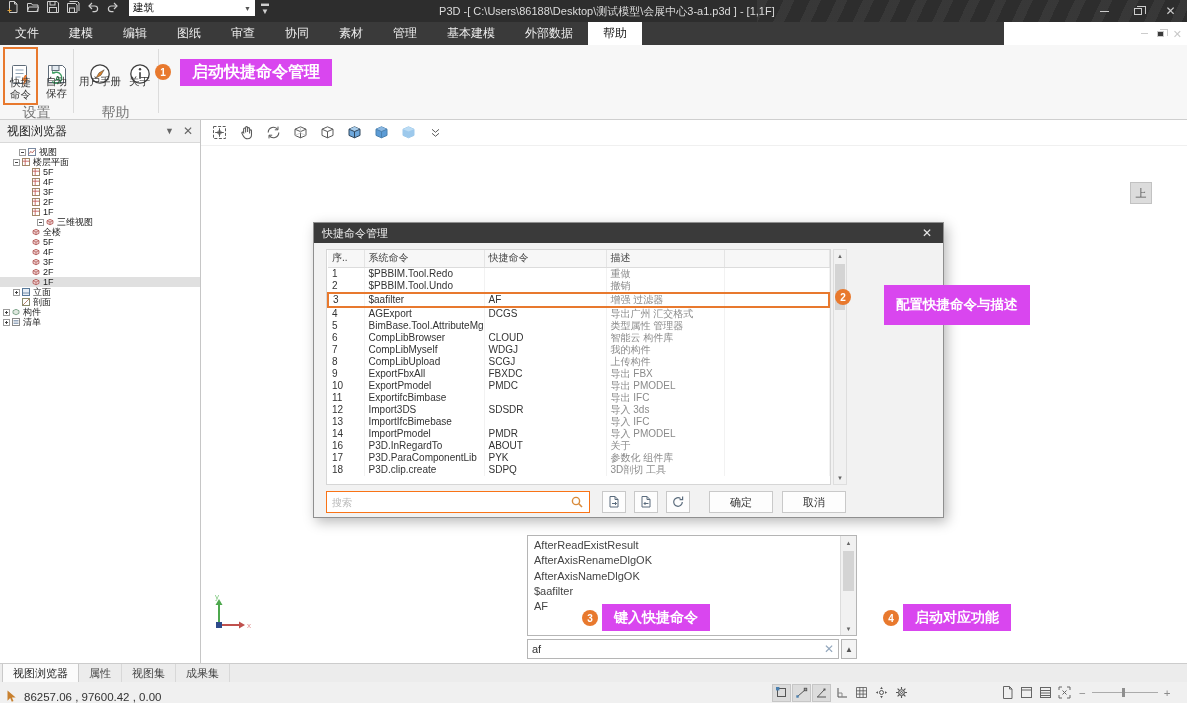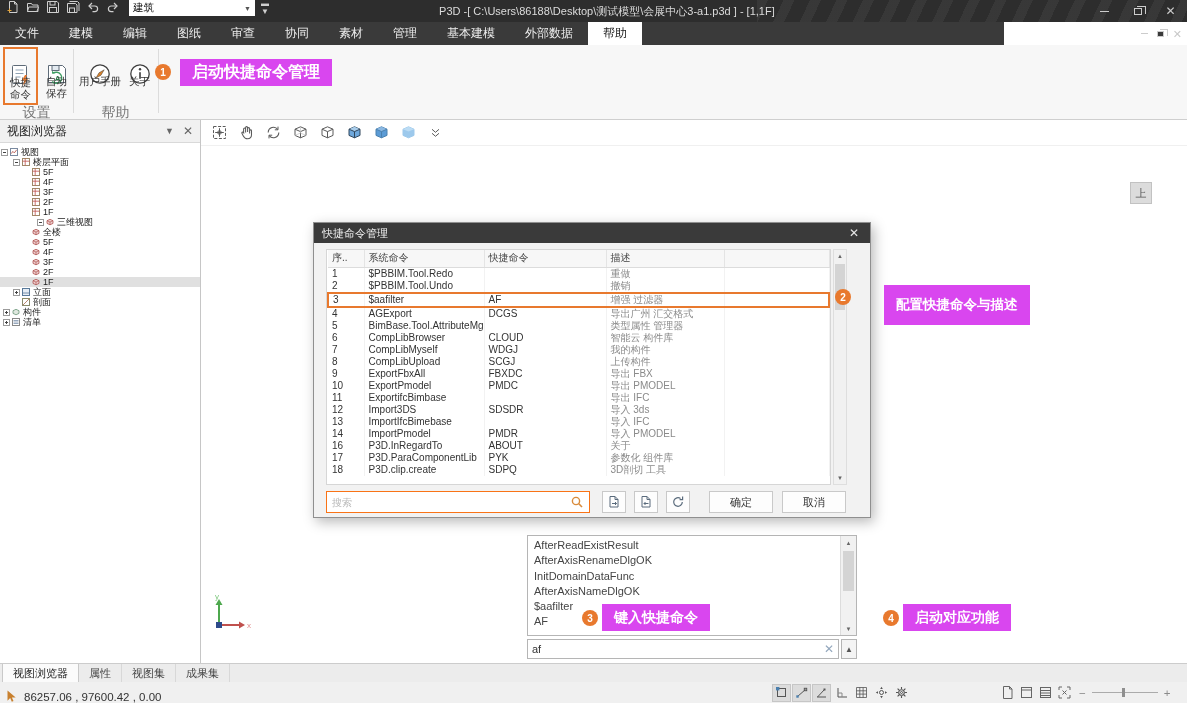--- a/index.html
+++ b/index.html
@@ -61,21 +61,21 @@
 .tree-label{overflow:hidden}
 
 
 .canvas{position:absolute;left:201px;top:120px;width:986px;height:543px;background:#fff}
 .canvas-toolbar{position:absolute;left:0;top:0;width:986px;height:26px;display:flex;align-items:center;gap:10px;padding-left:10px;border-bottom:1px solid #f0f0f0}
 .ct-ico{width:17px;height:17px}
 .viewcube{position:absolute;right:35px;top:62px;width:22px;height:22px;background:#dcdcdc;border:1px solid #c2c2c2;display:flex;align-items:center;justify-content:center;font-size:11px;color:#555}
 .axis{position:absolute;left:10px;top:474px;width:42px;height:42px}
 
 
-.dialog{position:absolute;left:313px;top:222px;width:558px;height:296px;background:#f2f2f2;border:1px solid #8f8f8f;box-shadow:3px 4px 12px rgba(0,0,0,.28);z-index:2}
+.dialog{position:absolute;left:313px;top:222px;width:631px;height:296px;background:#f2f2f2;border:1px solid #8f8f8f;box-shadow:3px 4px 12px rgba(0,0,0,.28);z-index:2}
 .dlg-titlebar{height:20px;background:#3a3a3a;color:#f2f2f2;font-size:11px;display:flex;align-items:center;padding:0 8px}
 .dlg-titlebar .sp{flex:1}
 .dlg-close{color:#e8e8e8;font-size:12px;padding:0 3px}
 .dlg-table-wrap{position:absolute;left:12px;top:26px;width:505px;height:236px;background:#fff;border:1px solid #d6d6d6;overflow:hidden}
 .dlg-table{width:100%;border-collapse:collapse;table-layout:fixed;font-size:10px}
 .dlg-table th{height:17px;background:#f7f7f7;border-bottom:1px solid #dcdcdc;border-right:1px solid #e4e4e4;font-weight:normal;text-align:left;padding:0 4px;color:#444;overflow:hidden;white-space:nowrap}
 .dlg-table td{height:12px;line-height:12px;padding:0 4px;color:#333;border-right:1px solid #f2f2f2;overflow:hidden;white-space:nowrap}
 .dlg-table td:nth-child(4){color:#8a8a8a}
 .dlg-table tr.hl td{border-top:2px solid #e8792e;border-bottom:2px solid #e8792e}
 .dlg-table tr.hl td:first-child{border-left:2px solid #e8792e}
@@ -260,21 +260,21 @@
 </div>
 
 <div class="left-panel">
   <div class="panel-header">
     <span>视图浏览器</span>
     <span class="sp"></span>
     <span class="panel-hbtn">▼</span>
     <span class="panel-hbtn x">✕</span>
   </div>
   <div id="tree">
-      <div class="tree-row" style="padding-left: 1px;">
+      <div class="tree-row" style="padding-left: 19px;">
         <span class="expander"></span>
         <span class="tree-ico">
           <svg width="8" height="8" viewBox="0 0 8 8">
             <rect x=".5" y=".5" width="7" height="7" fill="#fff" stroke="#7a8aa0"></rect>
             <path d="M1.3 5.6 2.8 3.4 4.3 4.9 6.7 1.8" fill="none" stroke="#b0483e" stroke-width=".8"></path>
           </svg>
         </span>
         <span class="tree-label">视图</span>
       </div>
       <div class="tree-row" style="padding-left: 13px;">
@@ -708,21 +708,20 @@
       </svg>
   </div>
   <div class="dlg-btn" style="left:395px">确定</div>
   <div class="dlg-btn" style="left:468px">取消</div>
 </div>
 
 <div class="console-list">
   <div class="console-items" id="console-items">
       <div>AfterReadExistResult</div>
       <div>AfterAxisRenameDlgOK</div>
-      <div>InitDomainDataFunc</div>
       <div>AfterAxisNameDlgOK</div>
       <div>$aafilter</div>
       <div>AF</div>
     </div>
   <div class="console-scroll">
     <div class="cs-arrow" style="top:0">▲</div>
     <div class="cs-thumb"></div>
     <div class="cs-arrow" style="bottom:0">▼</div>
   </div>
 </div>

